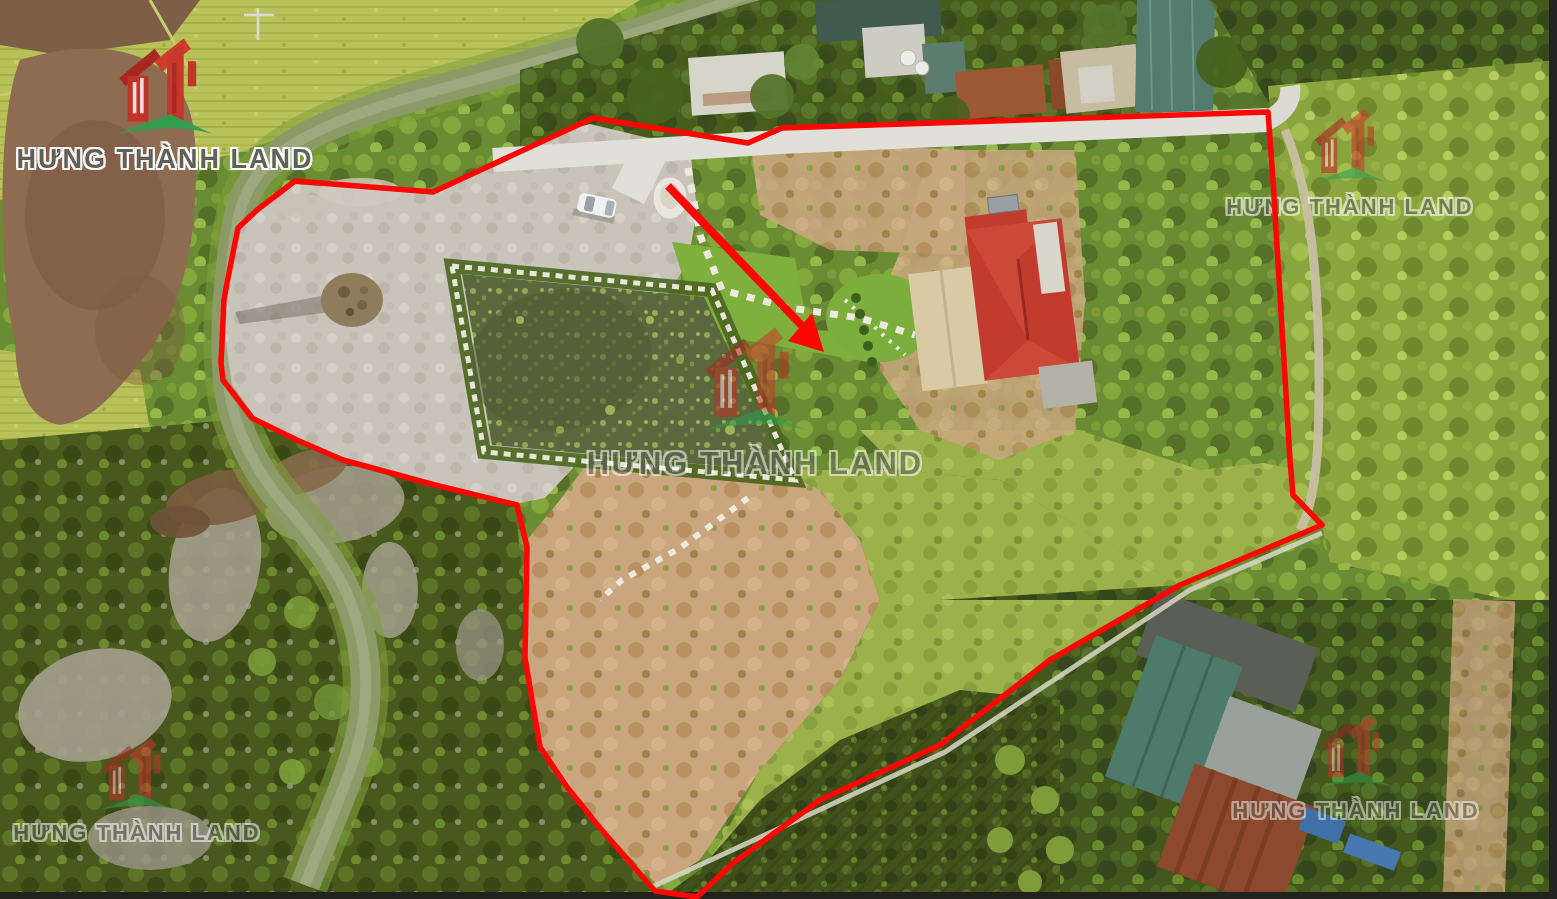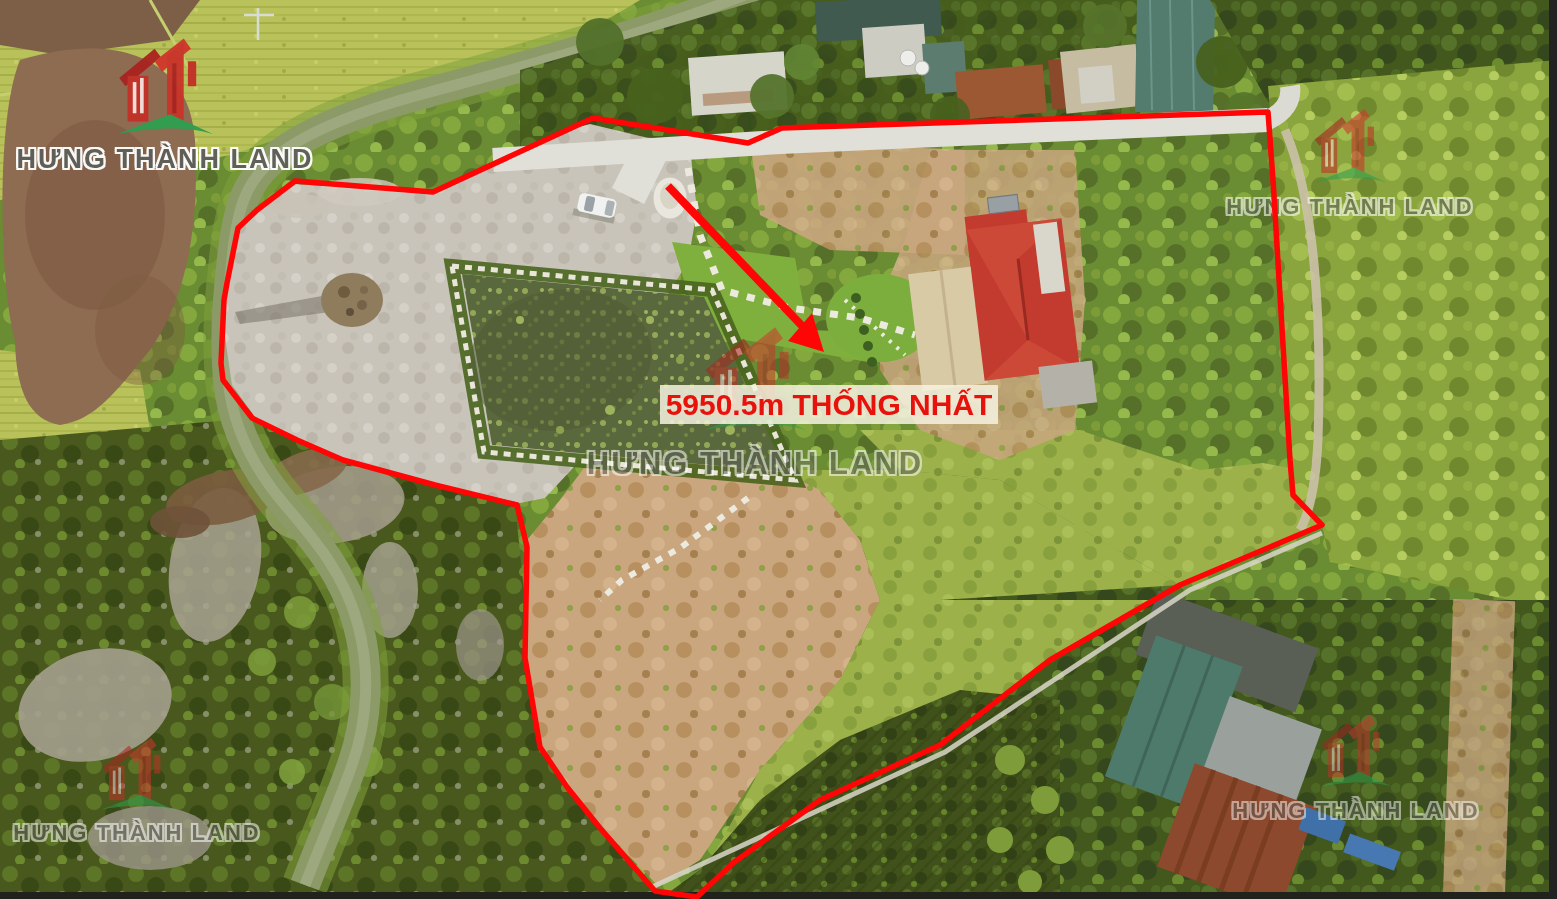--- a/index.html
+++ b/index.html
@@ -368,17 +368,14 @@
   </div>
 
   <svg class="overlay" width="1557" height="899" viewBox="0 0 1557 899">
     <polygon points="593,118 748,143 782,128 1268,112 1273,180 1290,460 1293,495 1322,525 1180,585 1050,660 940,745 820,800 733,863 697,897 655,891 600,828 567,787 540,747 525,658 527,547 517,505 435,485 343,460 297,440 252,418 223,380 221,363 224,300 227,283 238,228 257,210 295,181 433,192" fill="none" stroke="#ff0505" stroke-width="5.5" stroke-linejoin="round"></polygon>
     <g>
       <line x1="668" y1="186" x2="806" y2="330" stroke="#ff0505" stroke-width="8"></line>
       <polygon points="824,352 788,341 812,313" fill="#ff0505"></polygon>
     </g>
   </svg>
 
-  <div class="label-band">
-    <span>5950.5m THỐNG NHẤT</span>
-  </div>
 
 </div>
 
 </body></html>

